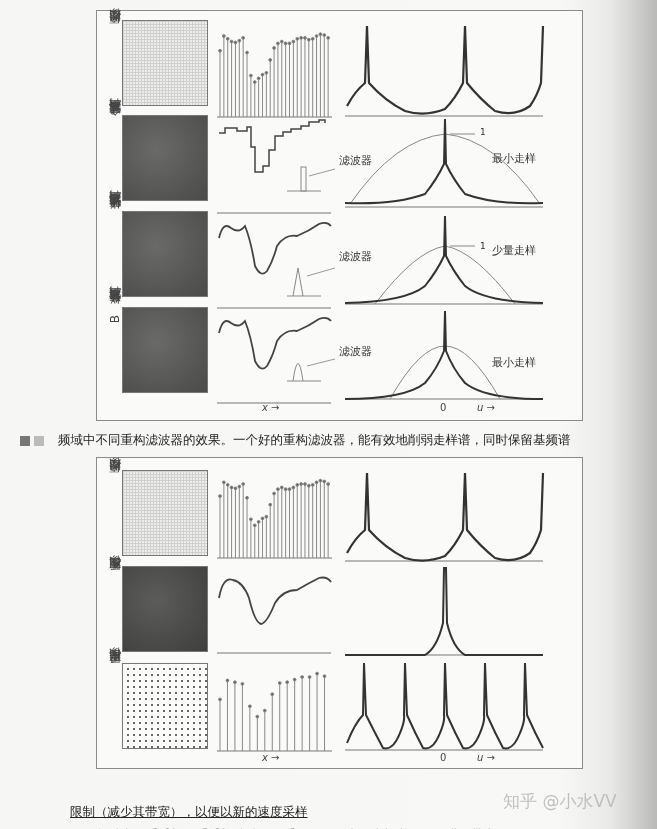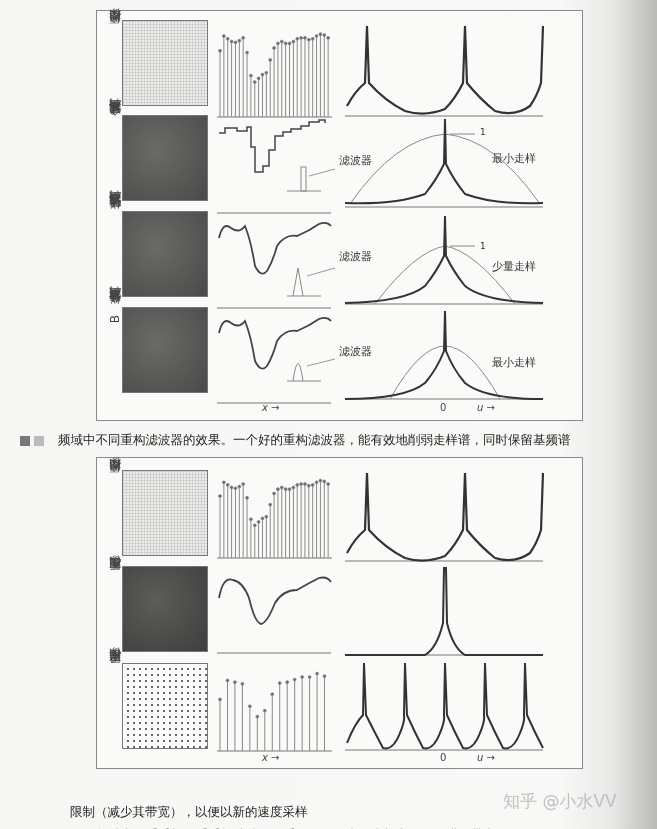--- a/index.html
+++ b/index.html
@@ -138,21 +138,21 @@
     <line x1="90" y1="60" x2="118" y2="52" stroke="#999"></line>
   </svg>
   <div class="lbl" style="left:242px;top:238px;">滤波器</div>
   <svg style="left:248px;top:205px;" width="200" height="95">
     <line x1="0" y1="88" x2="198" y2="88" stroke="#777"></line>
     <path d="M30,88 Q70,35 100,30 Q130,35 170,88" stroke="#888" stroke-width="1" fill="none"></path>
     <path d="M0,87 Q60,86 80,70 Q92,55 99,40 L100,0 L101,40 Q108,55 120,70 Q140,86 198,87" stroke="#333" stroke-width="2" fill="none"></path>
     <line x1="105" y1="30" x2="130" y2="30" stroke="#888"></line>
   </svg>
   <div class="lbl" style="left:383px;top:230px;font-size:9px;">1</div>
-  <div class="lbl" style="left:395px;top:248px;">少量走样</div>
+  <div class="lbl" style="left:395px;top:232px;">少量走样</div>
 
   <svg style="left:120px;top:300px;" width="116" height="95">
     <path d="M2,22 Q6,5 14,12 Q22,18 28,10 Q34,25 38,50 Q44,62 50,55 Q56,45 60,30 Q68,18 80,20 Q92,15 102,8 Q110,5 114,10" stroke="#444" stroke-width="1.8" fill="none"></path>
     <line x1="0" y1="92" x2="114" y2="92" stroke="#777"></line>
     <path d="M76,70 Q81,35 86,70" stroke="#888" fill="none"></path>
     <line x1="70" y1="70" x2="104" y2="70" stroke="#888"></line>
     <line x1="90" y1="55" x2="118" y2="48" stroke="#999"></line>
   </svg>
   <div class="lbl" style="left:242px;top:333px;">滤波器</div>
   <svg style="left:248px;top:300px;" width="200" height="95">
@@ -300,15 +300,15 @@
 
   <div class="axislbl" style="left:165px;top:294px;">x →</div>
   <div class="axislbl" style="left:343px;top:294px;font-style:normal;">0</div>
   <div class="axislbl" style="left:380px;top:294px;">u →</div>
 </div>
 
 <div class="caption" style="left:58px;top:783px;margin-top:44px;">
   <span class="figno lt"></span><span class="figno"></span>
   <span style="margin-left:6px;">频域中的重采样。重采样滤波器既重构信号（去除走样谱），又进行带宽</span>
 </div>
-<div class="caption" style="left:70px;top:804px;">限制（减少其带宽），以便以新的速度采样</div>
+<div class="caption" style="left:70px;top:804px;text-decoration:underline;">限制（减少其带宽），以便以新的速度采样</div>
 
 <div class="watermark">知乎 @小水VV</div>
 
 </body></html>

